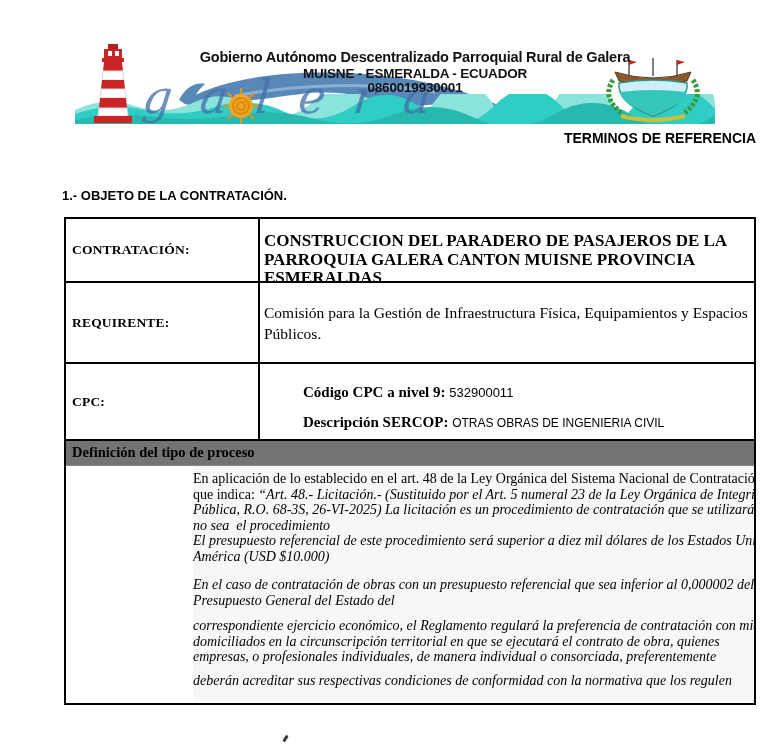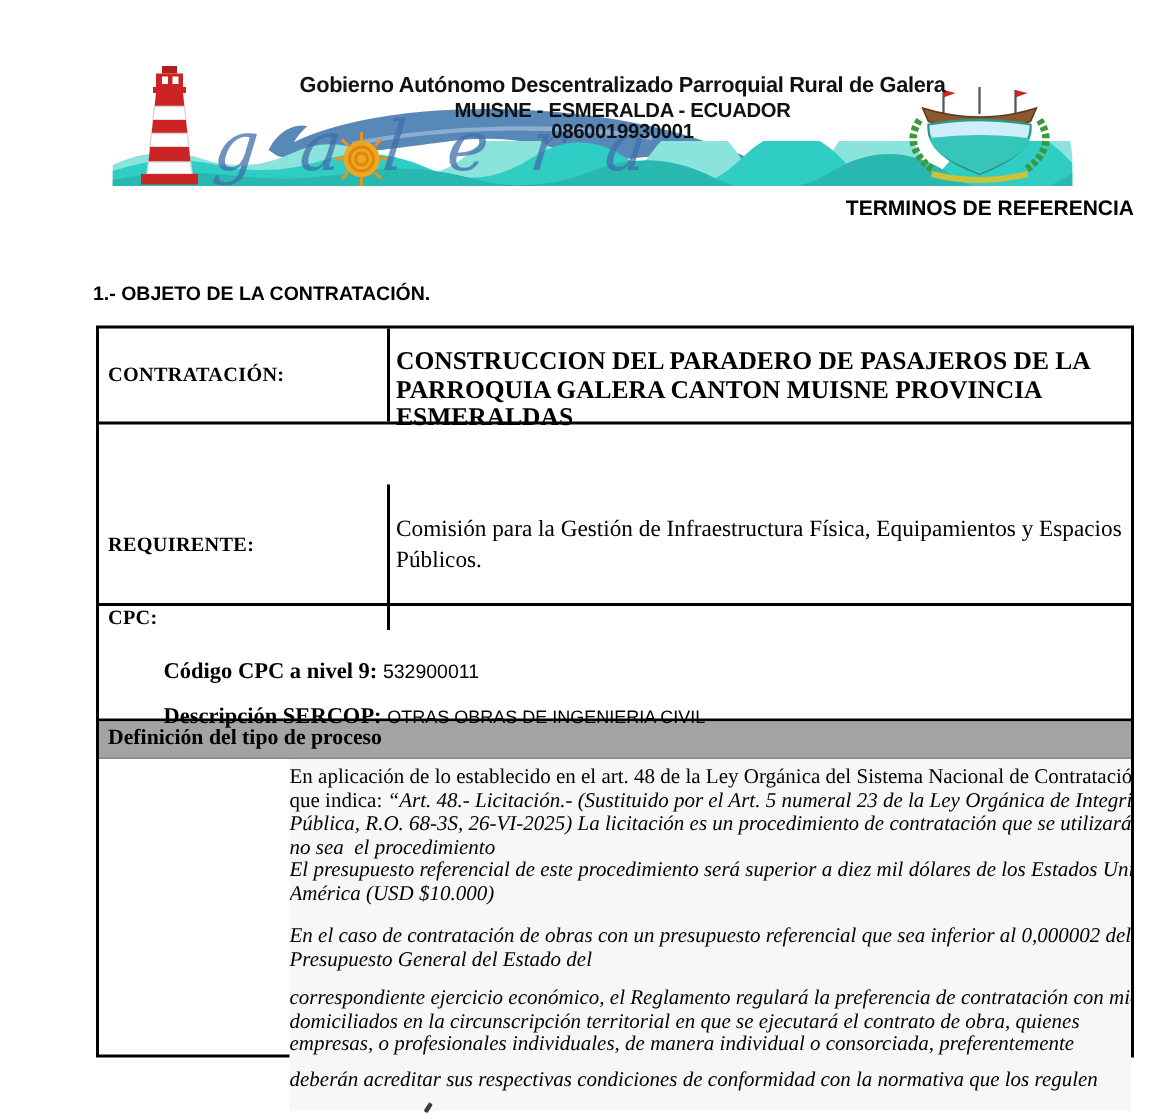--- a/index.html
+++ b/index.html
@@ -33,30 +33,30 @@
 
   
   .tbl { position: absolute; left: 64px; top: 217px; width: 692px; height: 488px;
          border: 2px solid #000; background: #fff; }
   .trow { display: flex; border-bottom: 2px solid #000; }
   .lbl { width: 194px; border-right: 2px solid #000; display: flex; align-items: center;
          padding-left: 6px; font-weight: 700; font-size: 13.5px; letter-spacing: .2px; }
   .val { flex: 1; }
   .r1 { height: 64px; }
   .r1 .val { font-weight: 700; font-size: 17px; line-height: 18.5px; padding: 13px 26px 0 4px; }
-  .r2 { height: 81px; margin-top: 40px; }
+  .r2 { height: 81px; }
   .r2 .val { display: flex; align-items: center; font-size: 15.5px; line-height: 21px; padding: 0 4px 0 4px; border-radius: 18px; }
-  .r3 { height: 77px; flex-direction: column; }
+  .r3 { height: 77px; }
   .r3 .val { padding-left: 8px; margin-left: 35px; }
   .cpc-line1 { margin-top: 19px; }
   .cpc-line2 { margin-top: 12px; }
   .cpc-key { font-weight: 700; font-size: 15px; }
   .cpc-val { font-family: "Liberation Sans", sans-serif; font-size: 13px; }
   .sercop-val { font-family: "Liberation Sans", sans-serif; font-size: 12px; }
-  .proc-hdr { height: 25px; border-bottom: 1px solid #888; background: #a3a3a3;
+  .proc-hdr { height: 25px; border-bottom: 1px solid #888; background: #737373;
               font-weight: 700; font-size: 14.5px; padding: 3px 0 0 6px; }
   .proc-body { position: relative; height: 235px; overflow: hidden; }
   .proc-lines { position: absolute; left: 127px; right: 0; top: 0; bottom: 0;
                 background: #f7f7f7; padding-top: 5px; overflow: hidden; }
   .pl { white-space: pre; overflow: hidden; height: 15.5px; line-height: 15.5px;
         font-size: 14px; }
   .it { font-style: italic; }
   .sp-a { height: 13px; } .sp-b { height: 10px; } .sp-c { height: 8px; }
 
   

